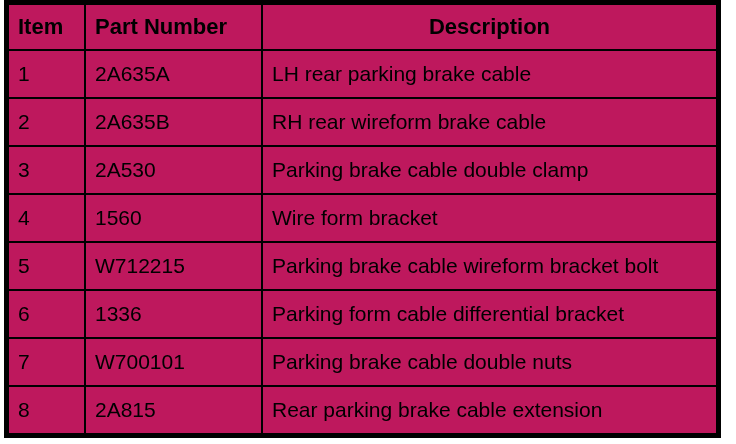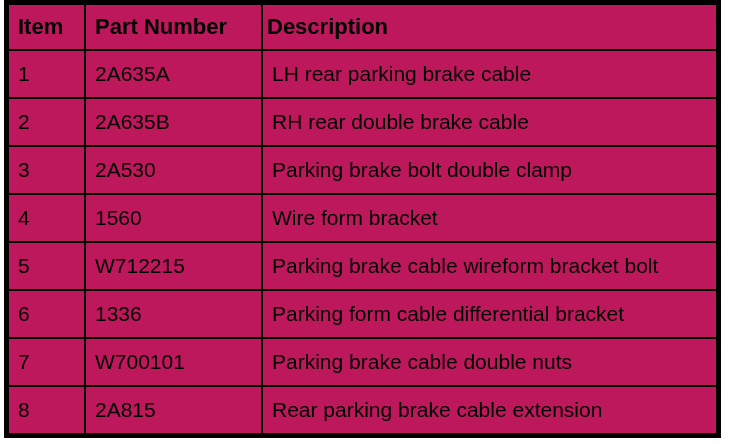--- a/index.html
+++ b/index.html
@@ -33,21 +33,22 @@
     overflow: hidden;
   }
   .parts-table th {
     font-weight: bold;
     font-size: 22px;
     text-align: left;
     padding: 0 4px 0 9px;
     height: 44px;
   }
   .parts-table th.col-description {
-    padding: 0 4px;
+    text-align: center;
+    padding: 0 20px;
   }
   .parts-table td {
     font-weight: normal;
     font-size: 21px;
     text-align: left;
     padding: 0 4px 0 9px;
     height: 46px;
   }
   .col-item { width: 62px; }
   .col-part { width: 162px; }
@@ -66,26 +67,26 @@
   </thead>
   <tbody>
     <tr>
       <td>1</td>
       <td>2A635A</td>
       <td>LH rear parking brake cable</td>
     </tr>
     <tr>
       <td>2</td>
       <td>2A635B</td>
-      <td>RH rear double brake cable</td>
+      <td>RH rear wireform brake cable</td>
     </tr>
     <tr>
       <td>3</td>
       <td>2A530</td>
-      <td>Parking brake bolt double clamp</td>
+      <td>Parking brake cable double clamp</td>
     </tr>
     <tr>
       <td>4</td>
       <td>1560</td>
       <td>Wire form bracket</td>
     </tr>
     <tr>
       <td>5</td>
       <td>W712215</td>
       <td>Parking brake cable wireform bracket bolt</td>

